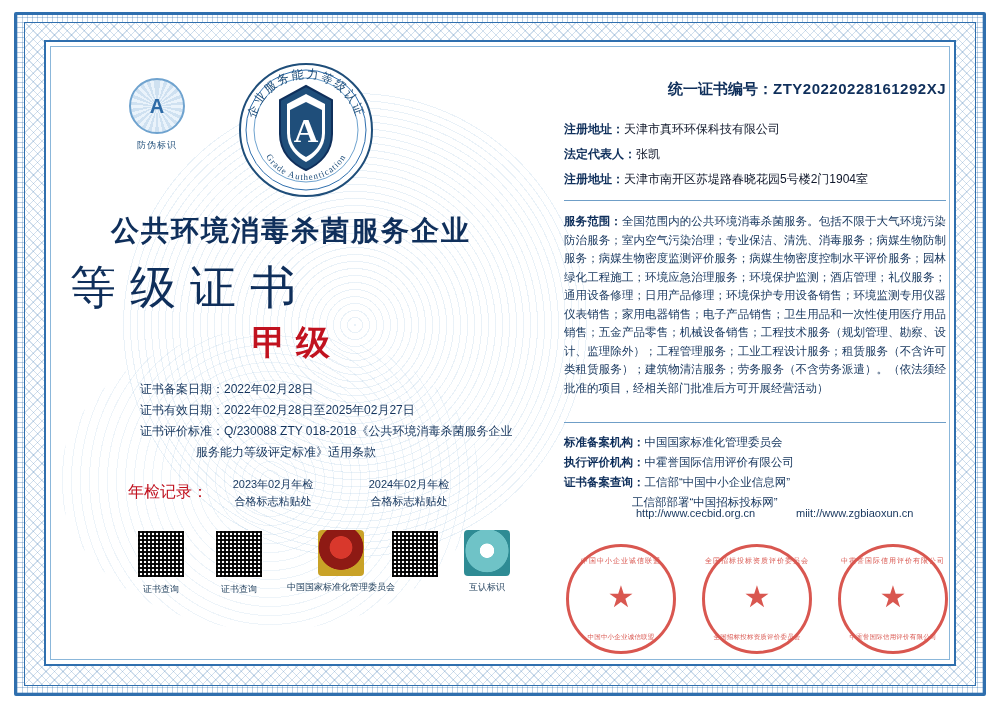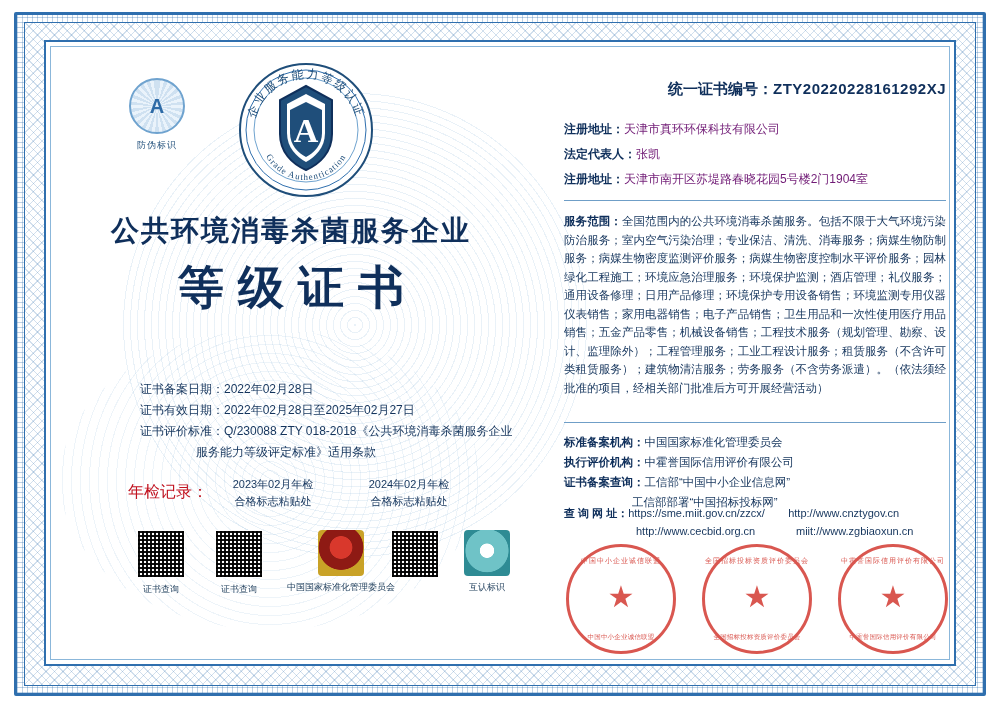--- a/index.html
+++ b/index.html
@@ -146,23 +146,22 @@
     font-size: 28px;
     font-weight: bold;
     color: #0f2f5b;
     letter-spacing: 2px;
   }
   .title-big {
     position: absolute;
     left: 0;
     top: 205px;
     width: 470px;
-    text-align: center;
     font-size: 46px;
-    font-weight: bold;
+    font-weight: normal;
     color: #0f2f5b;
     letter-spacing: 14px;
     text-indent: 14px;
   }
   .title-grade {
     position: absolute;
     left: 0;
     top: 268px;
     width: 470px;
     text-align: center;
@@ -275,21 +274,21 @@
   .cert-no .val { letter-spacing: 0.5px; }
 
   .field {
     position: absolute;
     left: 0;
     width: 382px;
     line-height: 18px;
     white-space: nowrap;
   }
   .field .k { font-weight: bold; color: #0f2f5b; }
-  .field .v { color: #701a75; text-align: right; }
+  .field .v { color: #0f172a; text-align: right; }
   .f1 { top: 68px; }
   .f2 { top: 93px; }
   .f3 { top: 118px; }
 
   .divider {
     position: absolute;
     left: 0;
     top: 148px;
     width: 382px;
     height: 1px;
@@ -424,20 +423,21 @@
           </text>
           <path id="arcBot" d="M 24 74 A 46 46 0 0 0 116 74" fill="none"></path>
           <text font-size="9" fill="#1f4e7a" font-family="Liberation Serif, serif" letter-spacing="1">
             <textPath href="#arcBot" startOffset="50%" text-anchor="middle">Grade Authentication</textPath>
           </text>
         </svg>
       </div>
 
       <div class="title-main">公共环境消毒杀菌服务企业</div>
       <div class="title-big">等级证书</div>
+      <div class="title-grade">甲级</div>
 
       <div class="meta">
         <div class="row">
           <span>证书备案日期：</span><span>2022年02月28日</span>
         </div>
         <div class="row">
           <span>证书有效日期：</span><span>2022年02月28日至2025年02月27日</span>
         </div>
         <div class="row">
           <span>证书评价标准：</span><span>Q/230088 ZTY 018-2018《公共环境消毒杀菌服务企业</span>
@@ -511,23 +511,20 @@
         <div class="row">
           <span class="k">执行评价机构：</span><span>中霍誉国际信用评价有限公司</span>
         </div>
         <div class="row">
           <span class="k">证书备案查询：</span><span>工信部“中国中小企业信息网”</span>
         </div>
         <div class="row sub">工信部部署“中国招标投标网”</div>
       </div>
 
       <div class="web">
-        <div>
-          <span class="k">查 询 网 址：</span><span class="u col2">https://sme.miit.gov.cn/zzcx/</span><span class="u">http://www.cnztygov.cn</span>
-        </div>
         <div style="padding-left:72px;">
           <span class="u col2">http://www.cecbid.org.cn</span><span class="u">miit://www.zgbiaoxun.cn</span>
         </div>
       </div>
 
       <div class="seals">
         <div class="seal s1">
           <div class="arc">中国中小企业诚信联盟</div>
           <div class="star">★</div>
           <div class="bottom">中国中小企业诚信联盟</div>

